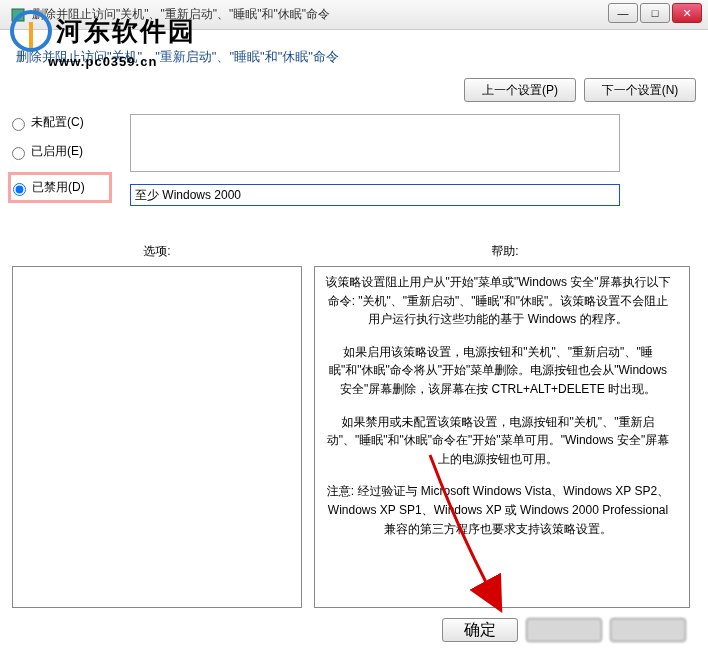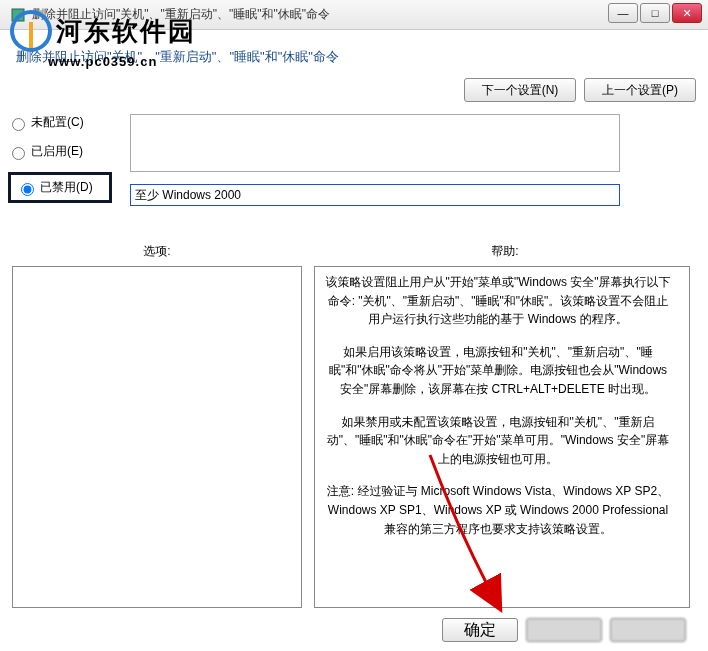--- a/index.html
+++ b/index.html
@@ -25,21 +25,21 @@
 .content { padding: 8px 12px 12px 12px; }
 .subtitle { font-size: 13px; color: #1a4b8c; margin: 10px 0 12px 4px; }
 
 .nav-row { display: flex; justify-content: flex-end; gap: 8px; margin-bottom: 12px; }
 .nav-btn { width: 112px; height: 24px; border: 1px solid #8a8a8a; background: linear-gradient(#fdfdfd,#e4e4e4); font-size: 12px; border-radius: 3px; cursor: pointer; }
 
 .top-section { display: flex; gap: 10px; }
 .radio-col { width: 108px; }
 .radio-item { display: flex; align-items: flex-end; margin-bottom: 12px; font-size: 12px; }
 .radio-item input { margin-right: 6px; }
-.radio-item.highlighted { border: 3px solid #0f172a; padding: 4px 10px; margin-left: -4px; width: 104px; }
+.radio-item.highlighted { border: 3px solid #fca5a5; padding: 4px 2px; margin-left: -4px; width: 104px; }
 
 .labels-col { width: 80px; font-size: 12px; }
 .field-label { height: 60px; display: flex; align-items: flex-start; padding-top: 2px;}
 .field-label2 { margin-top: 8px; }
 
 .fields-col { flex: 1; }
 .comment-box { width: 490px; height: 58px; border: 1px solid #aaa; background: #fff; resize: none; font-size: 12px; padding: 3px; }
 .platform-box { width: 490px; height: 22px; border: 1px solid #1d4ed8; background: #fff; font-size: 12px; padding: 2px 4px; margin-top: 8px; display:flex; align-items:center;}
 
 .options-row { display: flex; margin-top: 28px; gap: 12px; text-align: center; }
@@ -82,22 +82,22 @@
     <div class="wm-circle"></div>
     <span class="wm-text1">河东软件园</span>
   </div>
   <div class="wm-text2">www.pc0359.cn</div>
 </div>
 
 <div class="content">
   <div class="subtitle">删除并阻止访问"关机"、"重新启动"、"睡眠"和"休眠"命令</div>
 
   <div class="nav-row">
+    <button class="nav-btn">上一个设置(P)</button>
     <button class="nav-btn">下一个设置(N)</button>
-    <button class="nav-btn">上一个设置(P)</button>
   </div>
 
   <div class="top-section">
     <div class="radio-col">
       <label class="radio-item">
         <input type="radio" name="state" style="">
         <span>未配置(C)</span>
       </label>
       <label class="radio-item">
         <input type="radio" name="state" style="">

